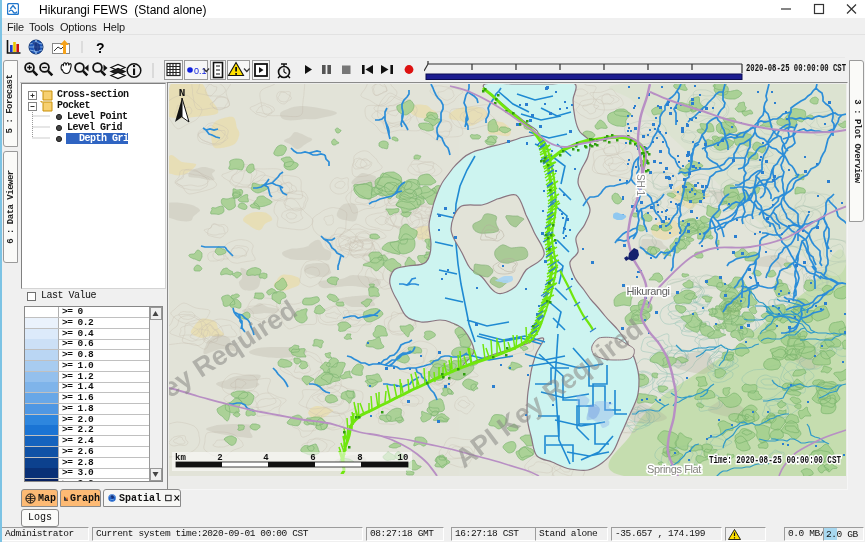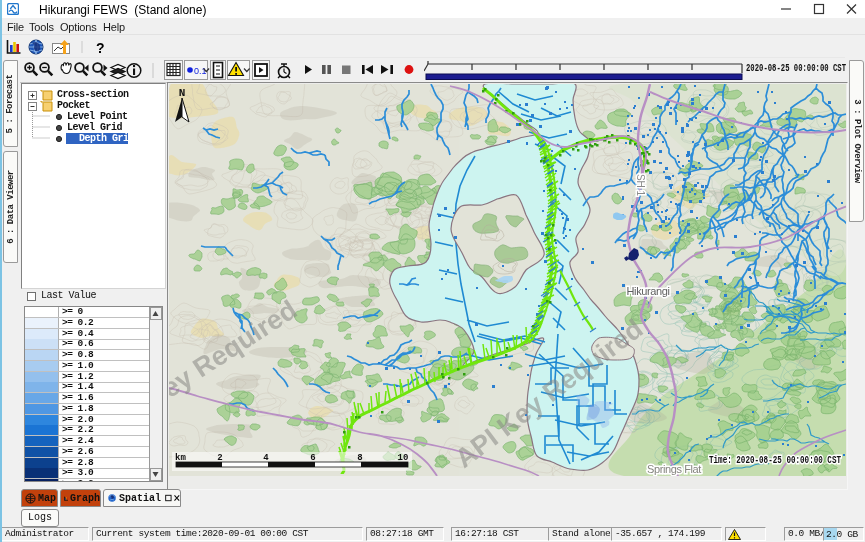--- a/index.html
+++ b/index.html
@@ -2,21 +2,21 @@
 <html><head><meta charset="utf-8"><style>
 *{margin:0;padding:0;box-sizing:border-box}
 html,body{width:865px;height:542px;overflow:hidden}
 body{position:relative;font-family:'Liberation Sans',sans-serif;background:#f0f0f0;font-size:12px}
 .abs{position:absolute}
 .mono{font-family:'Liberation Mono',monospace;font-weight:normal}
 .title{left:0;top:0;width:865px;height:18px;background:#fff}
 .vtab{background:#fafaf8;border:1px solid #9a9a9a;display:flex;align-items:center;justify-content:center}
 .vtab span{font-family:'Liberation Mono',monospace;font-weight:bold;font-size:9px;white-space:nowrap;letter-spacing:-0.5px;color:#222}
 .cell{position:absolute;top:527px;height:14px;background:#f0f0f0;border:1px solid;border-color:#9c9c9c #fff #fff #9c9c9c;font-family:'Liberation Mono',monospace;font-size:9.5px;color:#111;line-height:12px;padding-left:3px;white-space:nowrap;overflow:hidden;letter-spacing:-0.4px}
-.btab{position:absolute;top:489px;height:18px;background:#c2410c;border:1px solid #8a8a8a;border-radius:3px 3px 0 0;font-family:'Liberation Mono',monospace;font-weight:bold;font-size:10px;display:flex;align-items:center;color:#111}
+.btab{position:absolute;top:489px;height:18px;background:#fdba74;border:1px solid #8a8a8a;border-radius:3px 3px 0 0;font-family:'Liberation Mono',monospace;font-weight:bold;font-size:10px;display:flex;align-items:center;color:#111}
 .trow{position:absolute;left:0;height:11px;font-family:'Liberation Mono',monospace;font-weight:bold;font-size:10px;line-height:11px;color:#111;white-space:nowrap;letter-spacing:-0.5px}
 .lrow{position:absolute;width:100%;border-bottom:1px solid #c0c0c0}
 .lrow span{position:absolute;left:37px;top:0;font-family:'Liberation Mono',monospace;font-weight:bold;font-size:9.5px;line-height:10px;color:#111;letter-spacing:-0.5px}
 </style></head><body>
 <div class="abs title"></div>
 <div class="abs" style="left:0;top:0;width:2px;height:542px;background:#7cc3e4;z-index:60"></div>
 <svg class="abs" style="left:7px;top:3px" width="12" height="12" viewBox="0 0 12 12">
     <rect width="12" height="12" rx="1.5" fill="#2277cc"></rect>
     <rect x="1.2" y="1.2" width="9.6" height="9.6" rx="1" fill="#fff"></rect>
     <path d="M2 8.6c1.5-2 3-2 4 0s3 2 4 0" stroke="#2277cc" stroke-width="1.3" fill="none"></path>
@@ -335,21 +335,21 @@
 <svg width="22" height="10" viewBox="0 0 22 10" style="margin-left:4px">
       <rect x="1" y="1" width="8" height="8" fill="none" stroke="#111" stroke-width="1.4"></rect>
       <path d="M14 1l7 8M21 1l-7 8" stroke="#111" stroke-width="1.6"></path>
     </svg>
   </div>
 <div class="abs mono" style="left:21px;top:509px;width:38px;height:18px;background:#fbfbf9;border:1px solid #8a8a8a;border-radius:3px;font-size:10px;text-align:center;line-height:16px;color:#111">Logs</div>
 <div class="cell" style="left:1px;width:88px">Administrator</div>
 <div class="cell" style="left:92px;width:271px">Current system time:2020-09-01 00:00 CST</div>
 <div class="cell" style="left:366px;width:78px">08:27:18 GMT</div>
 <div class="cell" style="left:451px;width:103px">16:27:18 CST</div>
-<div class="cell" style="left:548px;width:73px">Stand alone</div>
+<div class="cell" style="left:535px;width:73px">Stand alone</div>
 <div class="cell" style="left:611px;width:111px">-35.657 , 174.199</div>
 <div class="cell" style="left:725px;width:41px"></div>
 <div class="cell" style="left:784px;width:46px">0.0 MB/s</div>
 <div class="cell" style="left:823px;width:41px"></div>
 <svg class="abs" style="left:728px;top:529px" width="13" height="11" viewBox="0 0 13 11">
     <path d="M6.5 0.5l6 10H0.5z" fill="#ffe000" stroke="#111" stroke-width="0.9"></path>
     <path d="M6.5 3.5v3.4M6.5 8.2v1.2" stroke="#111" stroke-width="1.2"></path>
   </svg>
 <div class="abs" style="left:824px;top:528px;width:13px;height:12px;background:#a8d8f0"></div>
 <div class="abs mono" style="left:826px;top:529px;font-weight:normal;font-family:'Liberation Mono',monospace;font-size:9.5px;letter-spacing:-0.4px;color:#111">2.0 GB</div>

